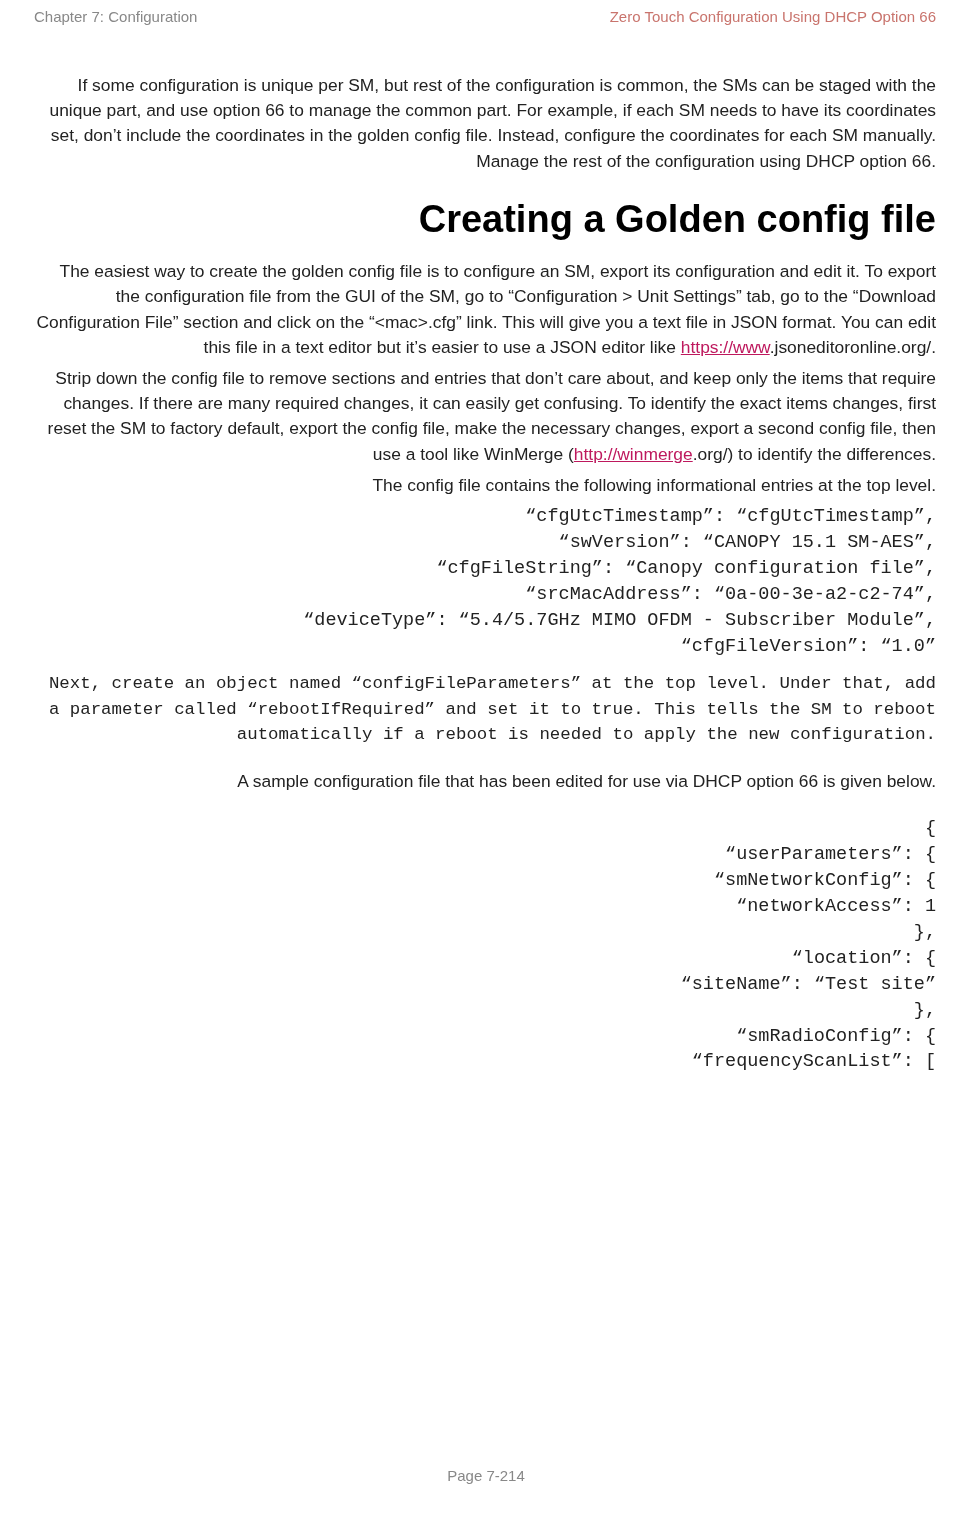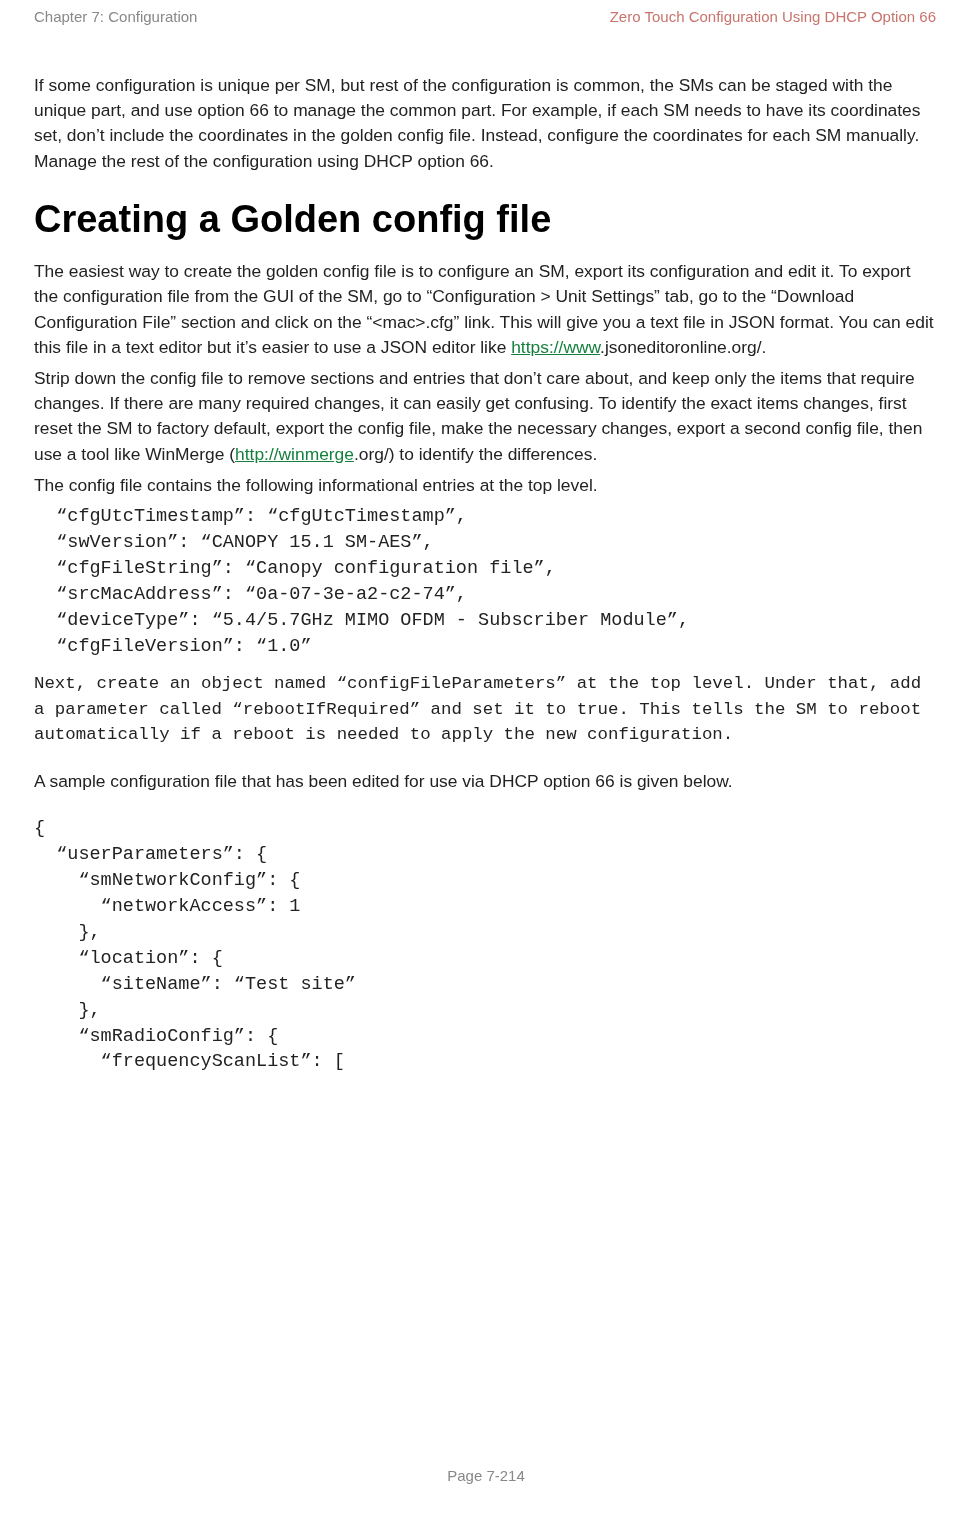--- a/index.html
+++ b/index.html
@@ -1,15 +1,15 @@
 <!DOCTYPE html>
 <html><head>
   <meta charset="utf-8">
   <style>
-    * { box-sizing: border-box; margin: 0; padding: 0; }
+    * { box-sizing: border-box; margin: 0; padding: 0; text-align: right; }
     body {
       width: 970px;
       height: 1514px;
       background: #fff;
       font-family: Arial, Helvetica, sans-serif;
       color: #000;
       position: relative;
       padding: 0 34px;
     }
     .header {
@@ -28,21 +28,21 @@
     }
     .content p { margin-bottom: 6px; }
     h2.section-title {
       font-size: 38px;
       font-weight: bold;
       margin-top: 18px;
       margin-bottom: 12px;
       color: #000;
     }
     .link-part {
-      color: #15803d;
+      color: #be185d;
       text-decoration: underline;
     }
     .code-block {
       font-family: "Courier New", Courier, monospace;
       font-size: 18.5px;
       white-space: pre;
       line-height: 1.4;
       margin-top: 4px;
       margin-bottom: 4px;
     }
@@ -76,21 +76,21 @@
 
   <p>
     <span>Strip down the config file to remove sections and entries that don’t care about, and keep only the items that require changes. If there are many required changes, it can easily get confusing. To identify the exact items changes, first reset the SM to factory default, export the config file, make the necessary changes, export a second config file, then use a tool like WinMerge (</span><span class="link-part">http://winmerge</span><span>.org/) to identify the differences.</span>
   </p>
 
   <p>The config file contains the following informational entries at the top level.</p>
 
   <div class="code-block">  “cfgUtcTimestamp”: “cfgUtcTimestamp”,
   “swVersion”: “CANOPY 15.1 SM-AES”,
   “cfgFileString”: “Canopy configuration file”,
-  “srcMacAddress”: “0a-07-3e-a2-c2-74”,
+  “srcMacAddress”: “0a-00-3e-a2-c2-74”,
   “deviceType”: “5.4/5.7GHz MIMO OFDM - Subscriber Module”,
   “cfgFileVersion”: “1.0”</div>
 
 
   <p class="spaced-top" style="margin-top:12px;font-family:Liberation Mono, monospace;">Next, create an object named “configFileParameters” at the top level. Under that, add a parameter called “rebootIfRequired” and set it to true. This tells the SM to reboot automatically if a reboot is needed to apply the new configuration.</p>
 
   <p class="spaced-top" style="margin-top:22px;">A sample configuration file that has been edited for use via DHCP option 66 is given below.</p>
 
   <div class="code-block spaced-top" style="margin-top:22px;">{
   “userParameters”: {

